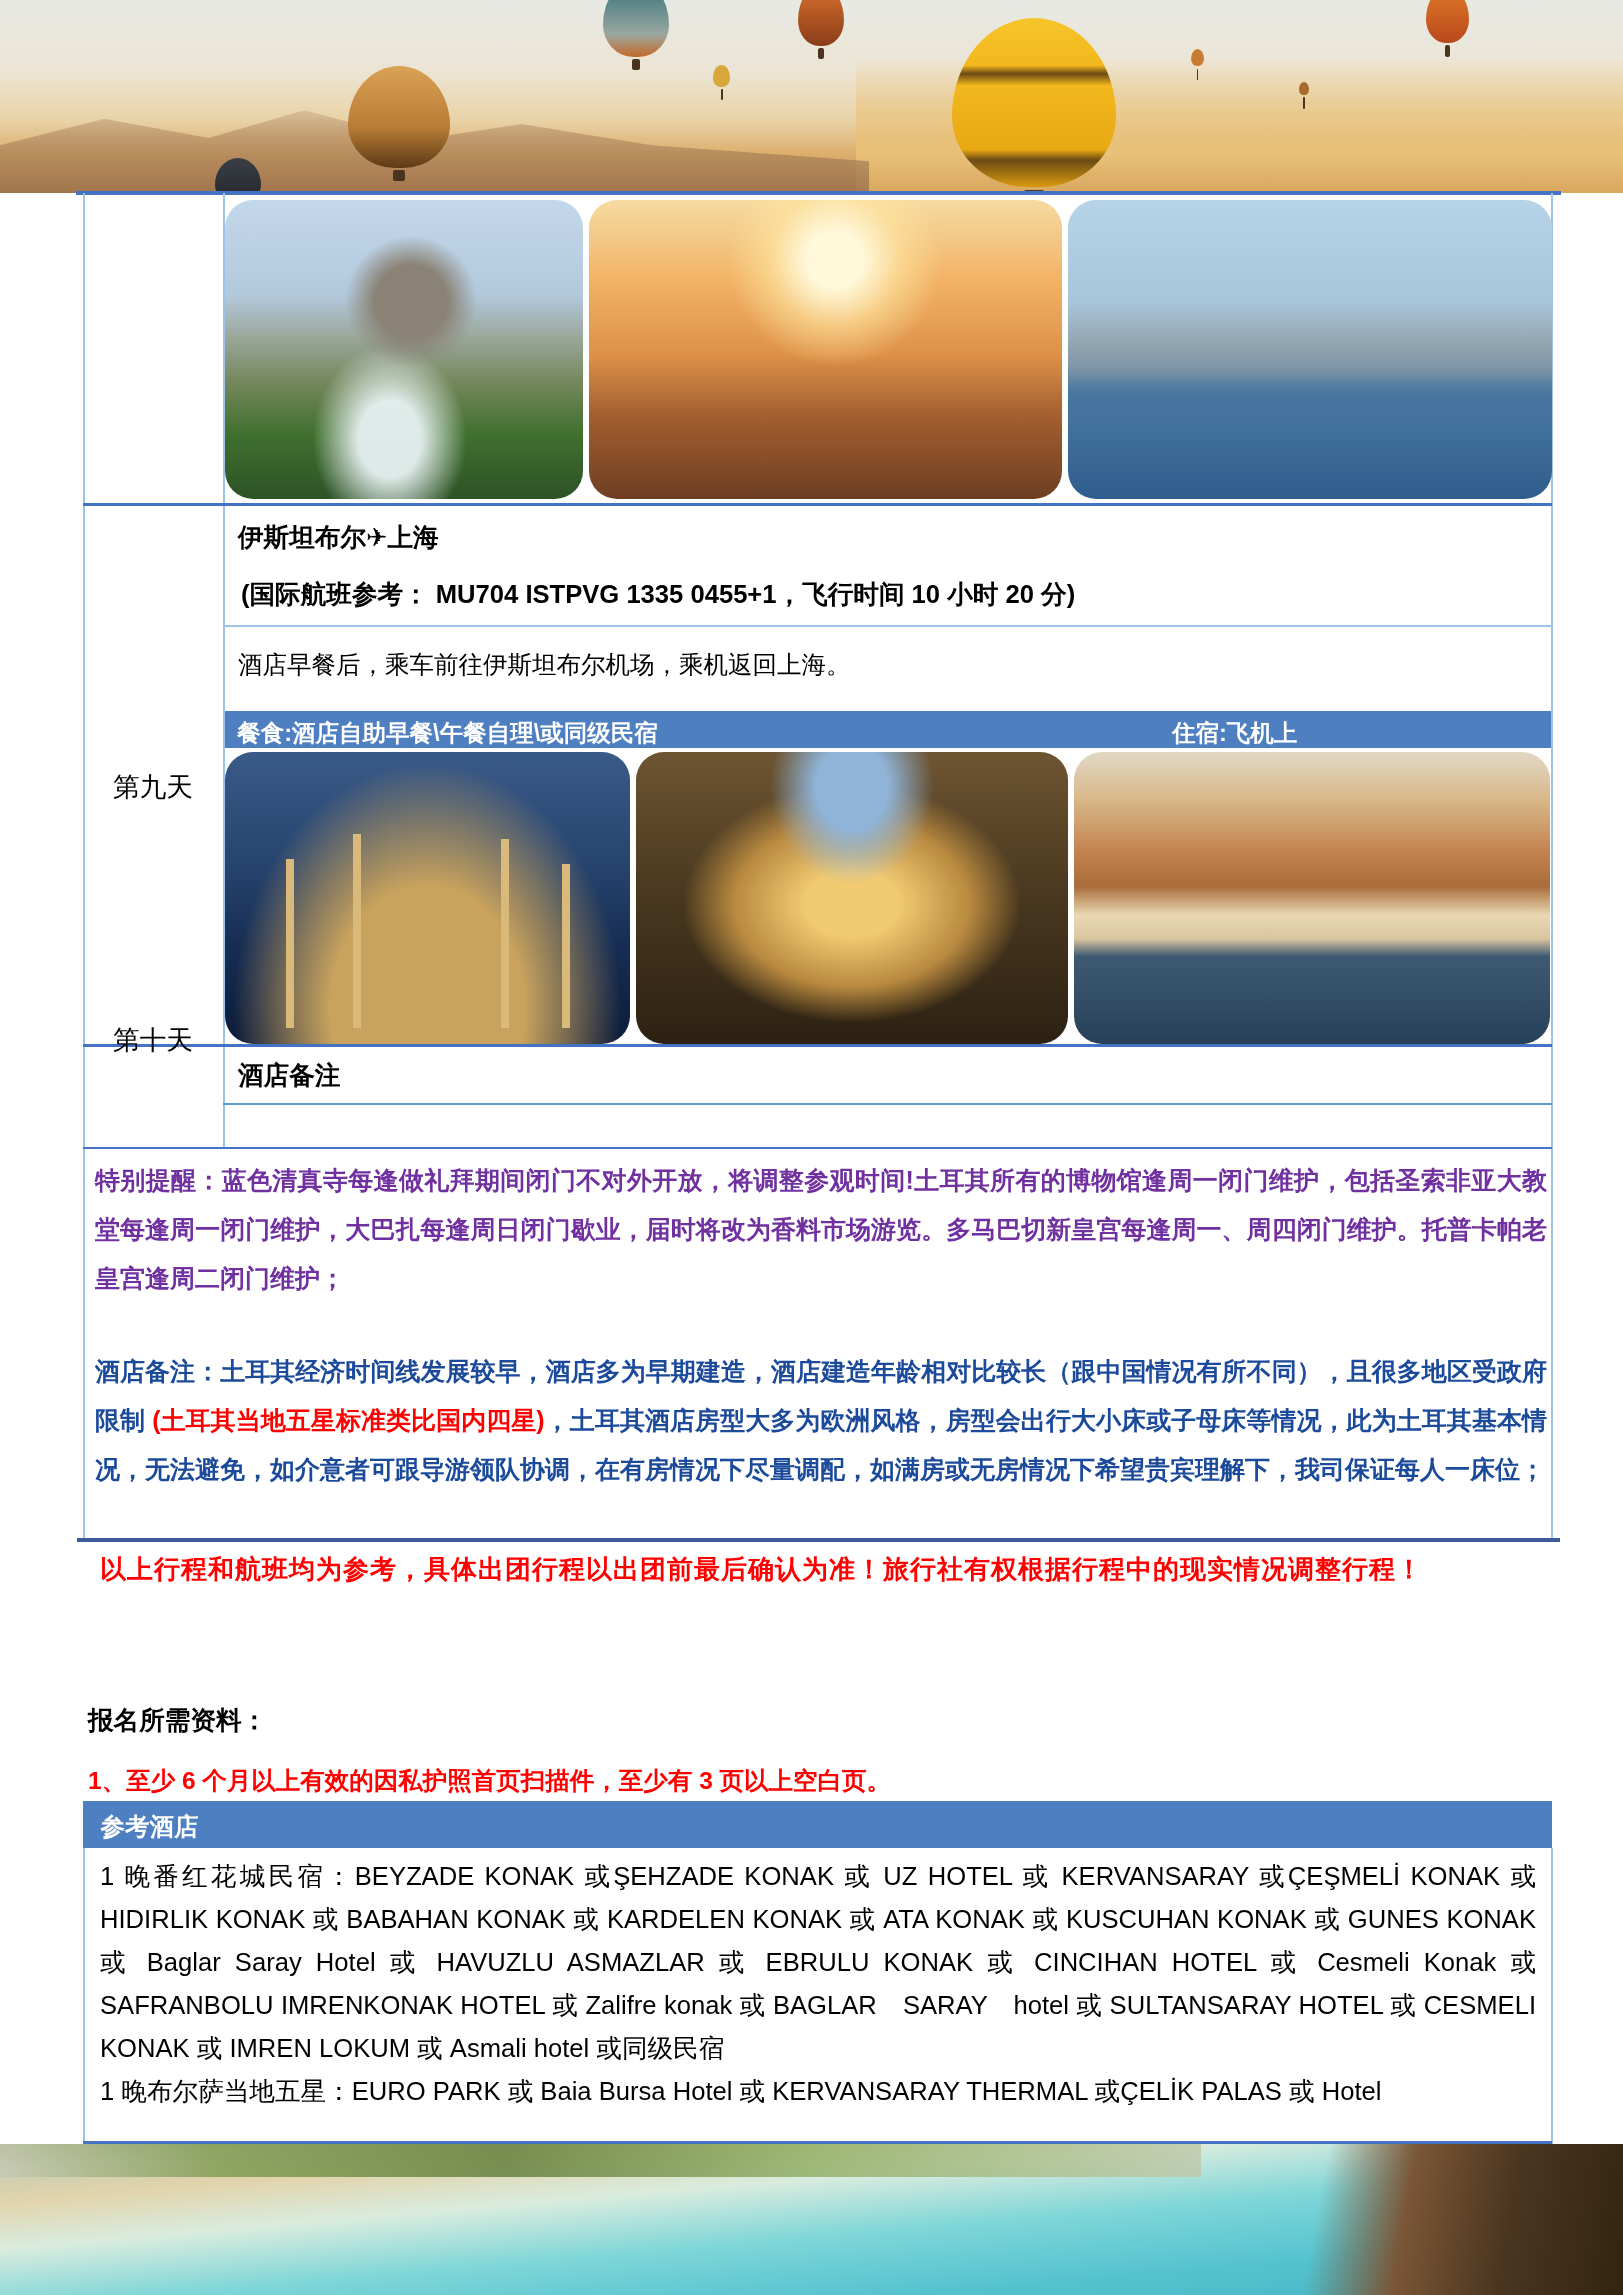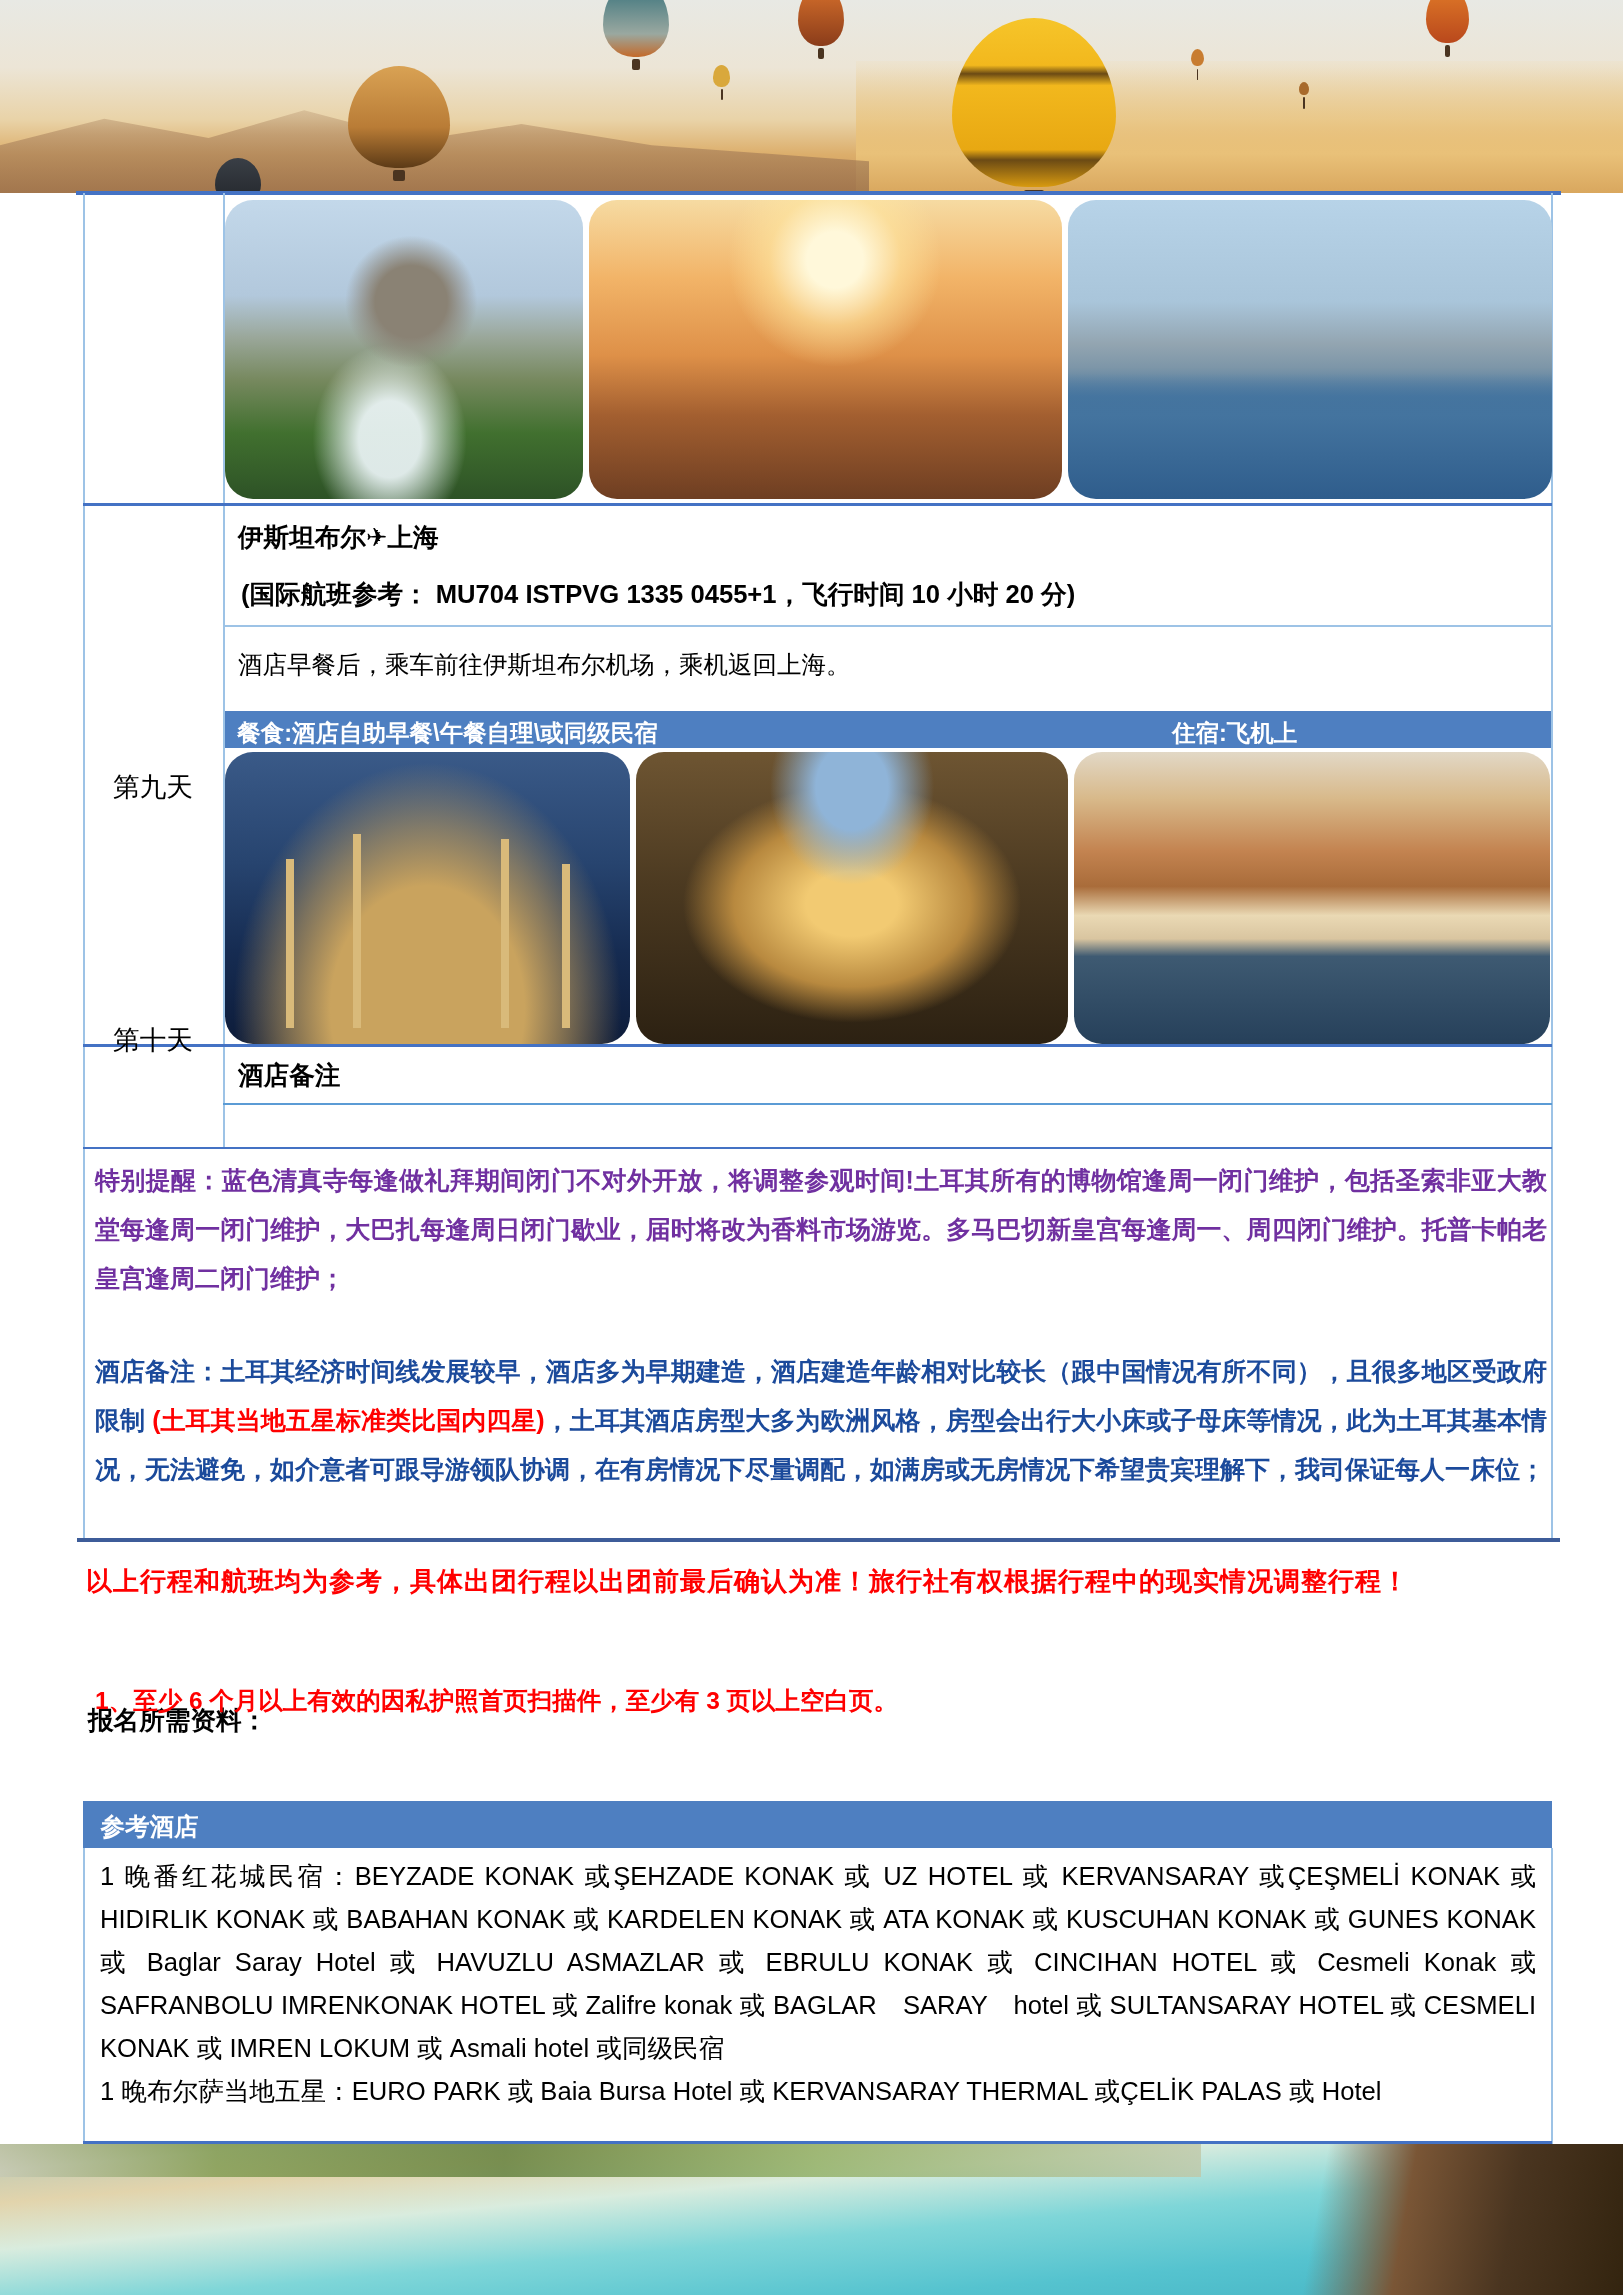--- a/index.html
+++ b/index.html
@@ -138,24 +138,24 @@
   <div class="hl" style="left:83px;top:1044px;width:1469px;height:2.6px;"></div>
   <div class="t day-label" style="left:83px;top:1022px;">第十天</div>
   <div class="t route" style="left:238px;top:1058px;">酒店备注</div>
   <div class="hl med" style="left:223px;top:1103px;width:1329px;height:2px;"></div>
 
   <div class="hl" style="left:83px;top:1147px;width:1469px;height:2px;"></div>
   <div class="para navy" style="top:1347px;"><span>酒店备注：土耳其经济时间线发展较早，酒店多为早期建造，酒店建造年龄相对比较长（跟中国情况有所不同），且很多地区受政府限制 </span><span class="red">(土耳其当地五星标准类比国内四星)</span><span>，土耳其酒店房型大多为欧洲风格，房型会出行大小床或子母床等情况，此为土耳其基本情况，无法避免，如介意者可跟导游领队协调，在有房情况下尽量调配，如满房或无房情况下希望贵宾理解下，我司保证每人一床位；</span></div>
   <div class="para purple" style="top:1156px;">特别提醒：蓝色清真寺每逢做礼拜期间闭门不对外开放，将调整参观时间!土耳其所有的博物馆逢周一闭门维护，包括圣索非亚大教堂每逢周一闭门维护，大巴扎每逢周日闭门歇业，届时将改为香料市场游览。多马巴切新皇宫每逢周一、周四闭门维护。托普卡帕老皇宫逢周二闭门维护；</div>
   <div class="hl dark" style="left:77px;top:1538px;width:1483px;height:3.6px;"></div>
 
-  <div class="t disclaimer" style="left:86px;top:1552px;margin-top:12px;">以上行程和航班均为参考，具体出团行程以出团前最后确认为准！旅行社有权根据行程中的现实情况调整行程！</div>
+  <div class="t disclaimer" style="left:100px;top:1552px;">以上行程和航班均为参考，具体出团行程以出团前最后确认为准！旅行社有权根据行程中的现实情况调整行程！</div>
 
   <div class="t signup-title" style="left:88px;top:1703px;">报名所需资料：</div>
-  <div class="t signup-item" style="left:88px;top:1684px;margin-left:7px;">1、至少 6 个月以上有效的因私护照首页扫描件，至少有 3 页以上空白页。</div>
+  <div class="t signup-item" style="left:88px;top:1764px;">1、至少 6 个月以上有效的因私护照首页扫描件，至少有 3 页以上空白页。</div>
 
   <div class="ref-bar">
     <span>参考酒店</span>
   </div>
   <div class="vl" style="left:83px;top:1848px;width:1.5px;height:296px;"></div>
   <div class="vl" style="left:1551px;top:1848px;width:1.5px;height:296px;"></div>
   <div class="hotels">
     <p>1 晚番红花城民宿：BEYZADE KONAK 或ŞEHZADE KONAK 或 UZ HOTEL  或 KERVANSARAY 或ÇEŞMELİ KONAK 或 HIDIRLIK KONAK  或 BABAHAN KONAK 或 KARDELEN KONAK 或 ATA KONAK 或 KUSCUHAN KONAK 或 GUNES KONAK 或 Baglar Saray Hotel 或 HAVUZLU ASMAZLAR 或 EBRULU KONAK 或 CINCIHAN HOTEL 或 Cesmeli Konak 或 SAFRANBOLU IMRENKONAK HOTEL 或 Zalifre konak 或 BAGLAR　SARAY　hotel 或 SULTANSARAY HOTEL 或 CESMELI KONAK 或 IMREN LOKUM 或 Asmali hotel 或同级民宿</p>
     <p>1 晚布尔萨当地五星：EURO PARK 或 Baia Bursa Hotel  或 KERVANSARAY THERMAL 或ÇELİK PALAS 或 Hotel</p>
   </div>

